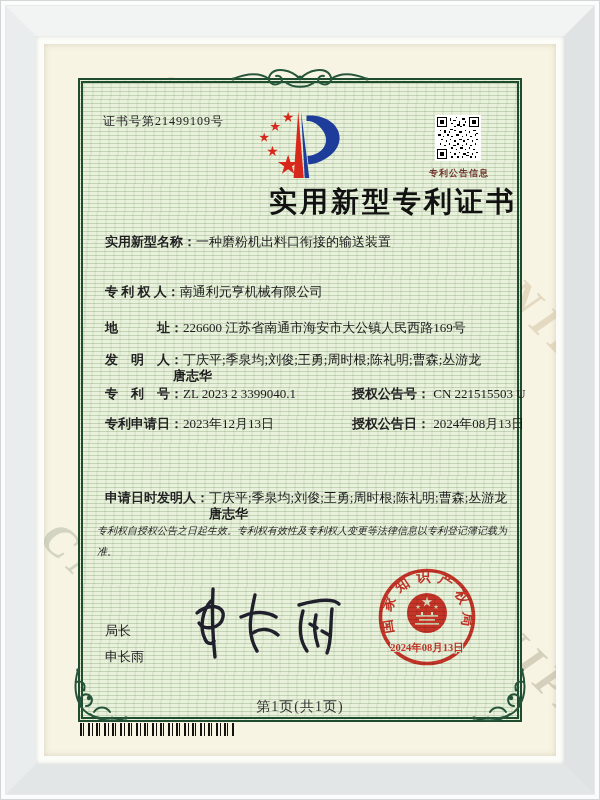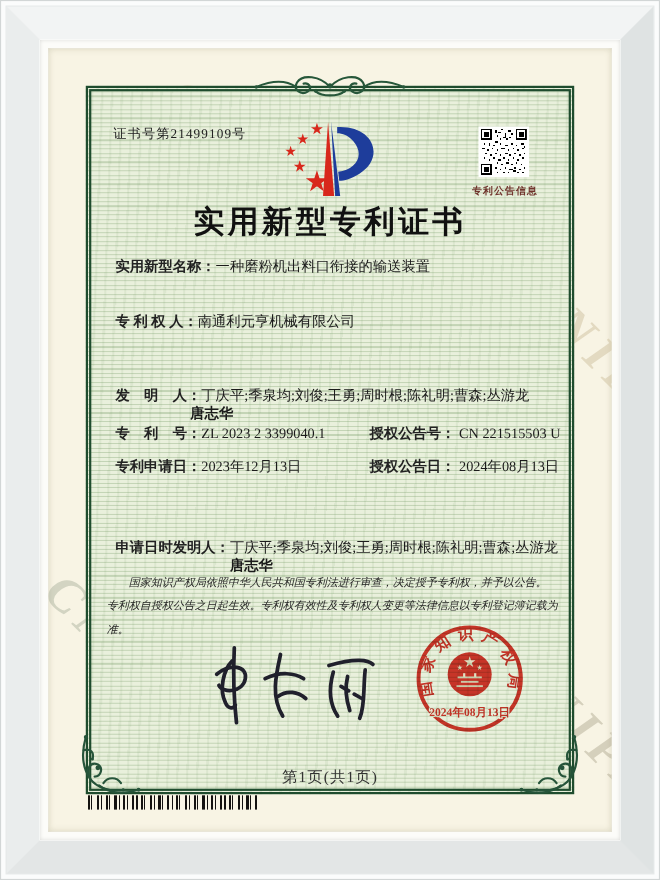--- a/index.html
+++ b/index.html
@@ -32,25 +32,25 @@
   .flourish-bl{left:26px;top:624px;}
   .flourish-br{left:428px;top:624px;transform:scaleX(-1);}
   
   .content{position:absolute;left:39px;top:39px;width:434px;height:634px;color:#1f1f1f;}
   .abs{position:absolute;}
   .certno{left:20px;top:30px;font-size:12px;letter-spacing:1px;color:#222;}
   .logo{left:172px;top:25px;width:92px;height:74px;}
   .qr{left:352px;top:32px;width:46px;height:46px;background:#fff;padding:2px;box-sizing:border-box;}
   .qr svg{display:block;width:100%;height:100%;}
   .qr-label{left:336px;top:84px;width:80px;text-align:center;font-size:9px;letter-spacing:1px;color:#70342c;font-weight:bold;}
-  .title{left:0;top:100px;width:434px;text-align:center;font-size:28px;font-weight:bold;letter-spacing:3px;color:#111;}
+  .title{left:0;top:100px;width:434px;text-align:right;font-size:28px;font-weight:bold;letter-spacing:3px;color:#111;}
   .row{left:22px;right:8px;font-size:13px;line-height:16px;color:#222;}
   .row b{font-weight:600;}
   .val{color:#1b1b1b;}
-  .col-right{position:absolute;left:231px;top:0;white-space:nowrap;}
+  .col-right{position:absolute;left:247px;top:0;white-space:nowrap;}
   .cont-line{margin-left:68px;font-weight:bold;}
   .legal{left:14px;width:410px;font-size:10px;font-style:italic;line-height:21px;color:#262626;text-align:left;}
   .legal .l1{text-indent:2em;}
   .director{left:22px;font-size:13px;line-height:26px;color:#1a1a1a;}
   .signature{left:100px;top:500px;width:175px;height:85px;}
   .seal{left:294px;top:484px;width:100px;height:100px;opacity:.93;mix-blend-mode:multiply;}
   .footer{left:0;top:615px;width:434px;text-align:center;font-size:14px;color:#333;letter-spacing:1px;}
   .barcode{position:absolute;left:36px;top:679px;width:156px;height:13px;
      background:repeating-linear-gradient(90deg,#14120f 0 2px,transparent 2px 3px,#14120f 3px 4px,
         transparent 4px 8px,#14120f 8px 10px,transparent 10px 12px,#14120f 12px 13px,transparent 13px 16px);}
@@ -228,20 +228,23 @@
       <div class="abs title">实用新型专利证书</div>
 
       <div class="abs row" style="top:151px">
         <b>实用新型名称：</b><span class="val">一种磨粉机出料口衔接的输送装置</span>
       </div>
 
       <div class="abs row" style="top:201px">
         <b>专 利 权 人：</b><span class="val">南通利元亨机械有限公司</span>
       </div>
 
+      <div class="abs row" style="top:237px">
+        <b>地　　　址：</b><span class="val">226600 江苏省南通市海安市大公镇人民西路169号</span>
+      </div>
 
       <div class="abs row" style="top:269px">
         <b>发　明　人：</b><span class="val">丁庆平;季泉均;刘俊;王勇;周时根;陈礼明;曹森;丛游龙</span>
         <div class="cont-line val">唐志华</div>
       </div>
 
       <div class="abs row" style="top:303px">
         <b>专　利　号：</b><span class="val">ZL 2023 2 3399040.1</span>
         <span class="col-right"><b>授权公告号：</b> <span class="val">CN 221515503 U</span></span>
       </div>
@@ -251,24 +254,27 @@
         <span class="col-right"><b>授权公告日：</b> <span class="val">2024年08月13日</span></span>
       </div>
 
 
       <div class="abs row" style="top:407px">
         <b>申请日时发明人：</b><span class="val">丁庆平;季泉均;刘俊;王勇;周时根;陈礼明;曹森;丛游龙</span>
         <div class="cont-line val" style="margin-left:104px">唐志华</div>
       </div>
 
       <div class="abs legal" style="top:437px">
-        <div class="l1">国家知识产权局依照中华人民共和国专利法进行审查，决定授予专利权，并予以公告。</div>
         <div class="l2">专利权自授权公告之日起生效。专利权有效性及专利权人变更等法律信息以专利登记簿记载为准。</div>
       </div>
 
+      <div class="abs director" style="top:535px">
+        <div>局长</div>
+        <div>申长雨</div>
+      </div>
 
       <svg class="abs signature" viewBox="0 0 175 85">
         <g fill="none" stroke="#20202c" stroke-width="3.4" stroke-linecap="round">
           <path d="M28,18 C20,26 16,44 22,56 C24,61 29,62 31,58"></path>
           <path d="M14,30 C26,20 42,22 40,34 C38,46 20,48 16,40"></path>
           <path d="M30,6 C29,26 29,48 32,74"></path>
           <path d="M72,12 C68,30 63,50 74,68"></path>
           <path d="M58,34 C72,27 85,29 93,34"></path>
           <path d="M70,50 C78,44 88,46 95,52"></path>
           <path d="M116,22 C140,15 152,17 156,21"></path>

